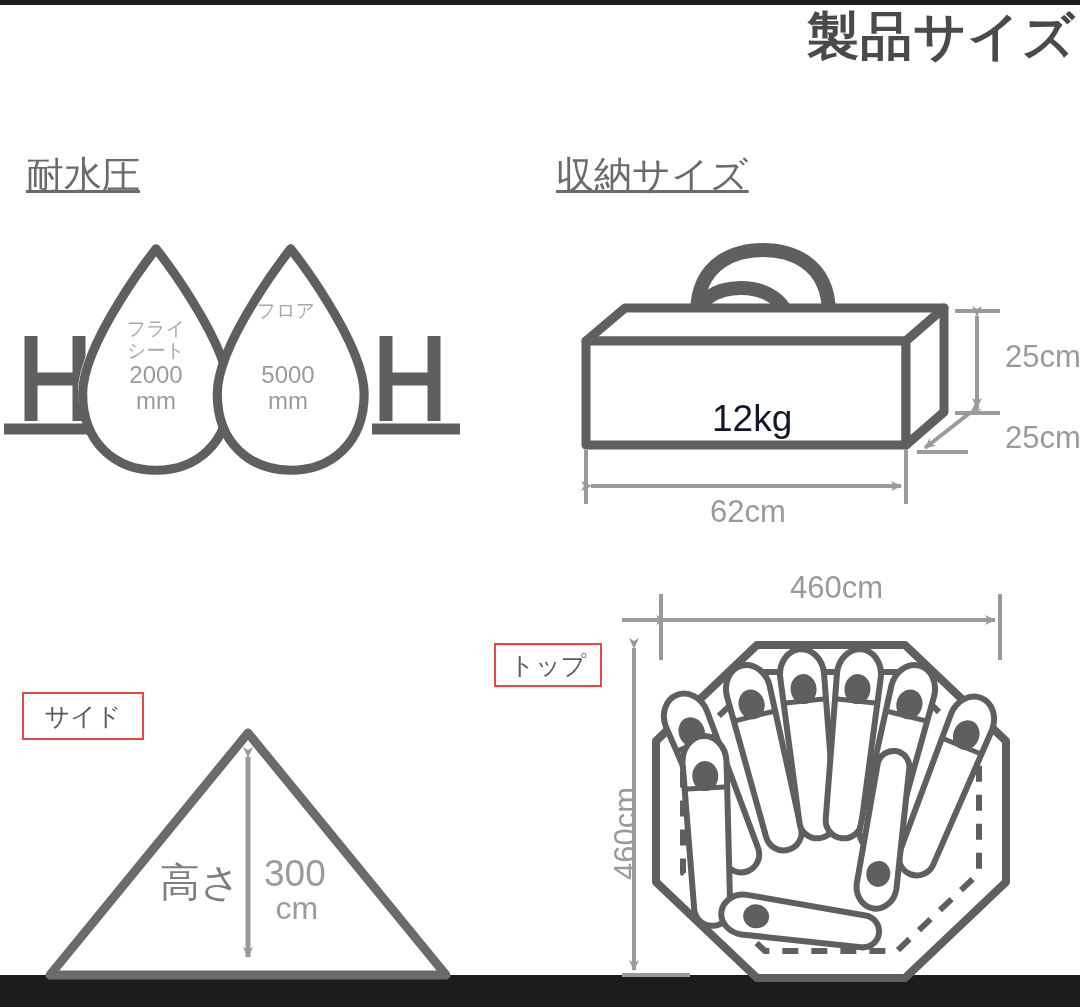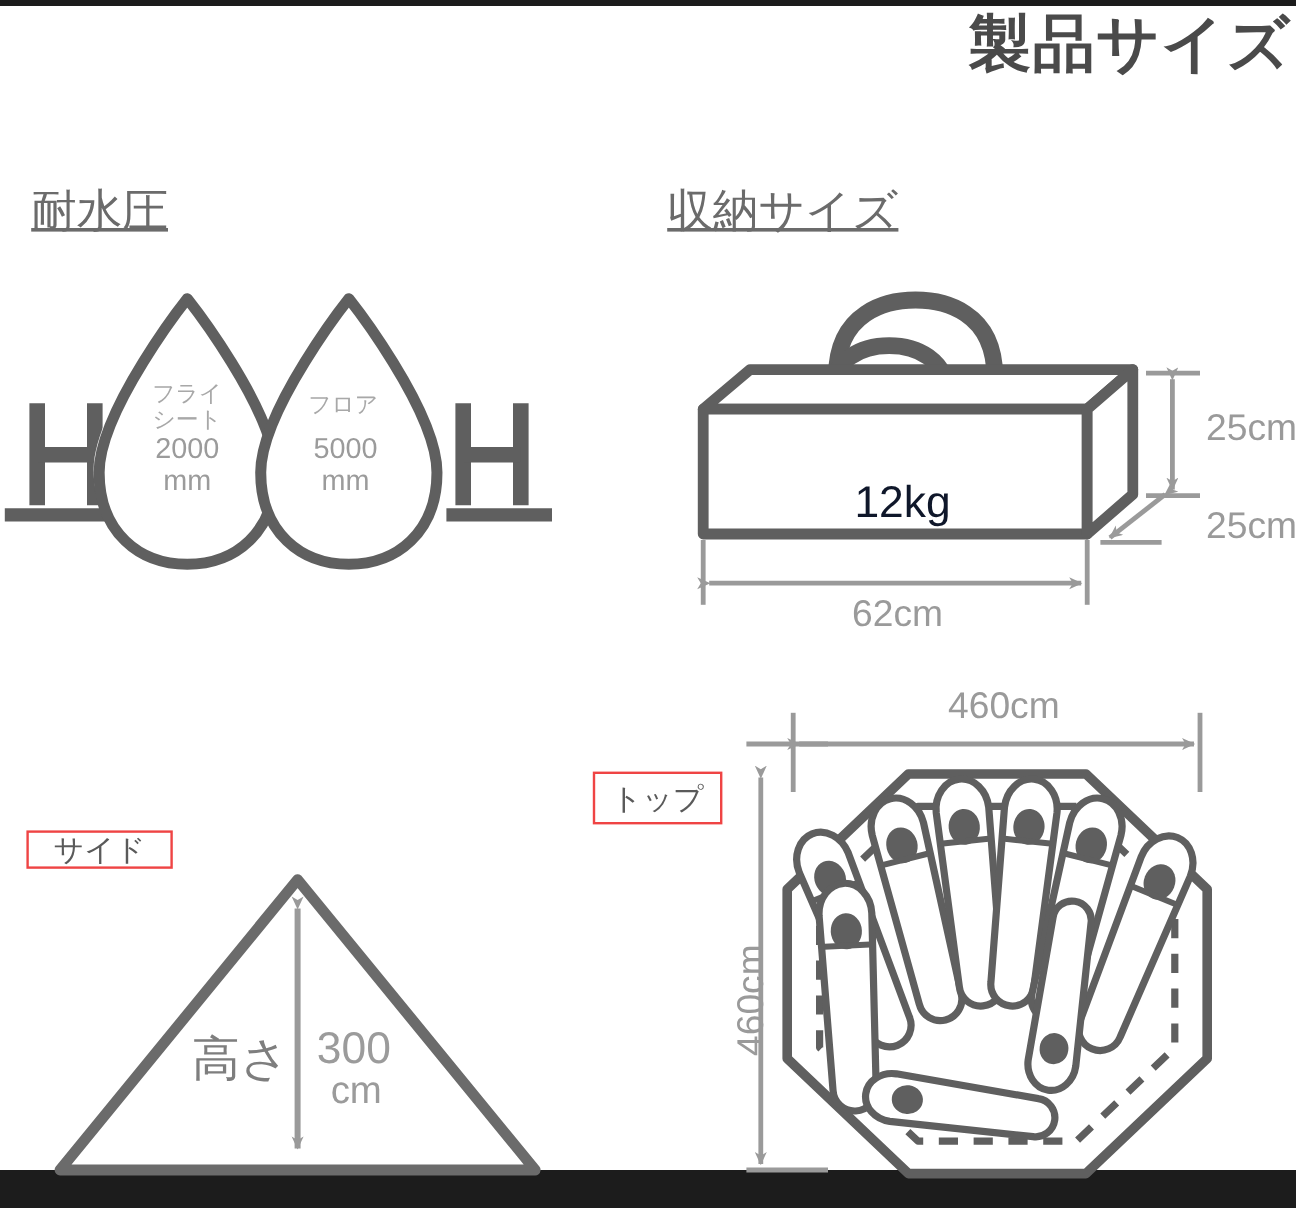--- a/index.html
+++ b/index.html
@@ -57,21 +57,21 @@
     position: absolute;
     border: 2px solid #ef4444;
     background: #ffffff;
     display: flex;
     align-items: center;
     justify-content: center;
     font-size: 25px;
     color: #5a5a5a;
     box-sizing: border-box;
   }
-  #tag-side { left: 22px; top: 692px; width: 122px; height: 32px; }
+  #tag-side { left: 22px; top: 692px; width: 122px; height: 48px; }
   #tag-top  { left: 494px; top: 643px; width: 108px; height: 44px; }
 
   
   .svg-layer {
     position: absolute;
     left: 0; top: 0;
     width: 1080px;
     height: 1007px;
     pointer-events: none;
   }
@@ -310,21 +310,21 @@
 
   <div class="drop-small" style="left:116px; top:318px; width:80px;text-align:center;">
     <span>フライ</span><br>
     <span>シート</span>
   </div>
   <div class="drop-big" style="left:106px; top:362px; width:100px;">
     <span>2000</span><br>
     <span>mm</span>
   </div>
 
-  <div class="drop-small" style="left:246px; top:327px; width:80px;">
+  <div class="drop-small" style="left:246px; top:300px; width:80px;">
     <span>フロア</span>
   </div>
   <div class="drop-big" style="left:238px; top:362px; width:100px;">
     <span>5000</span><br>
     <span>mm</span>
   </div>
 
   <div id="bag-weight">12kg</div>
 
   <div class="dim" style="left:710px; top:494px;">62cm</div>

